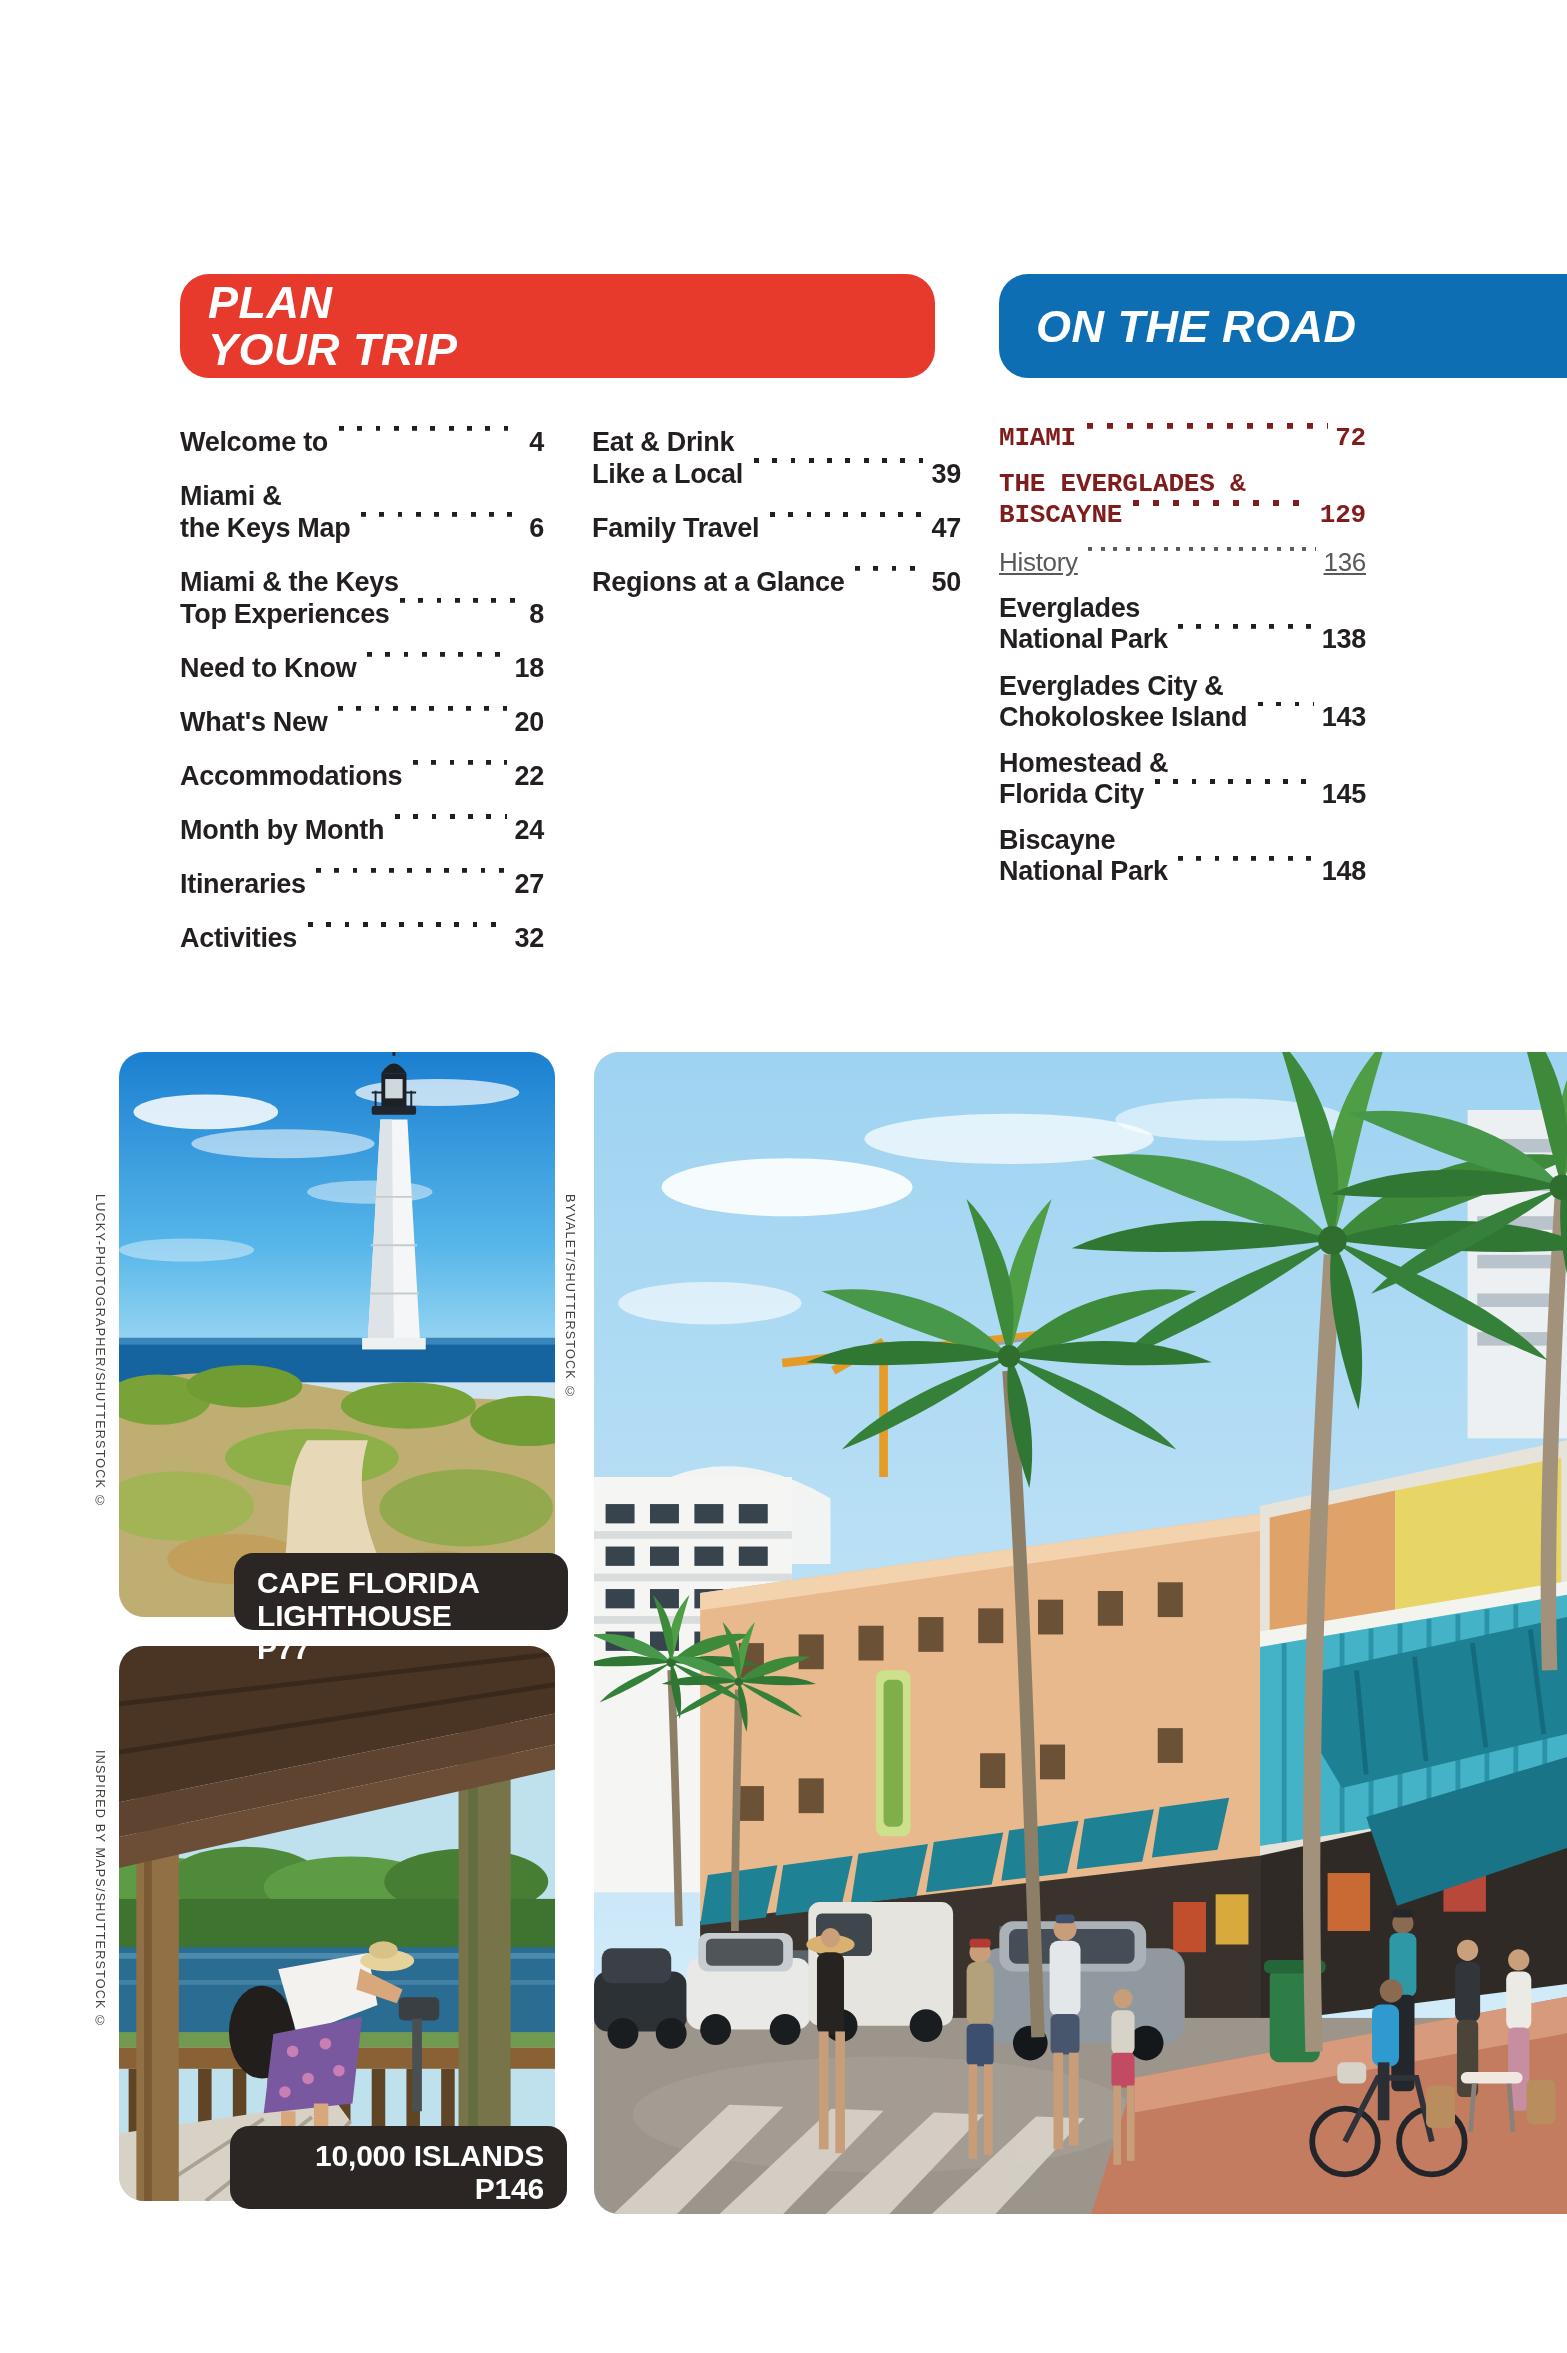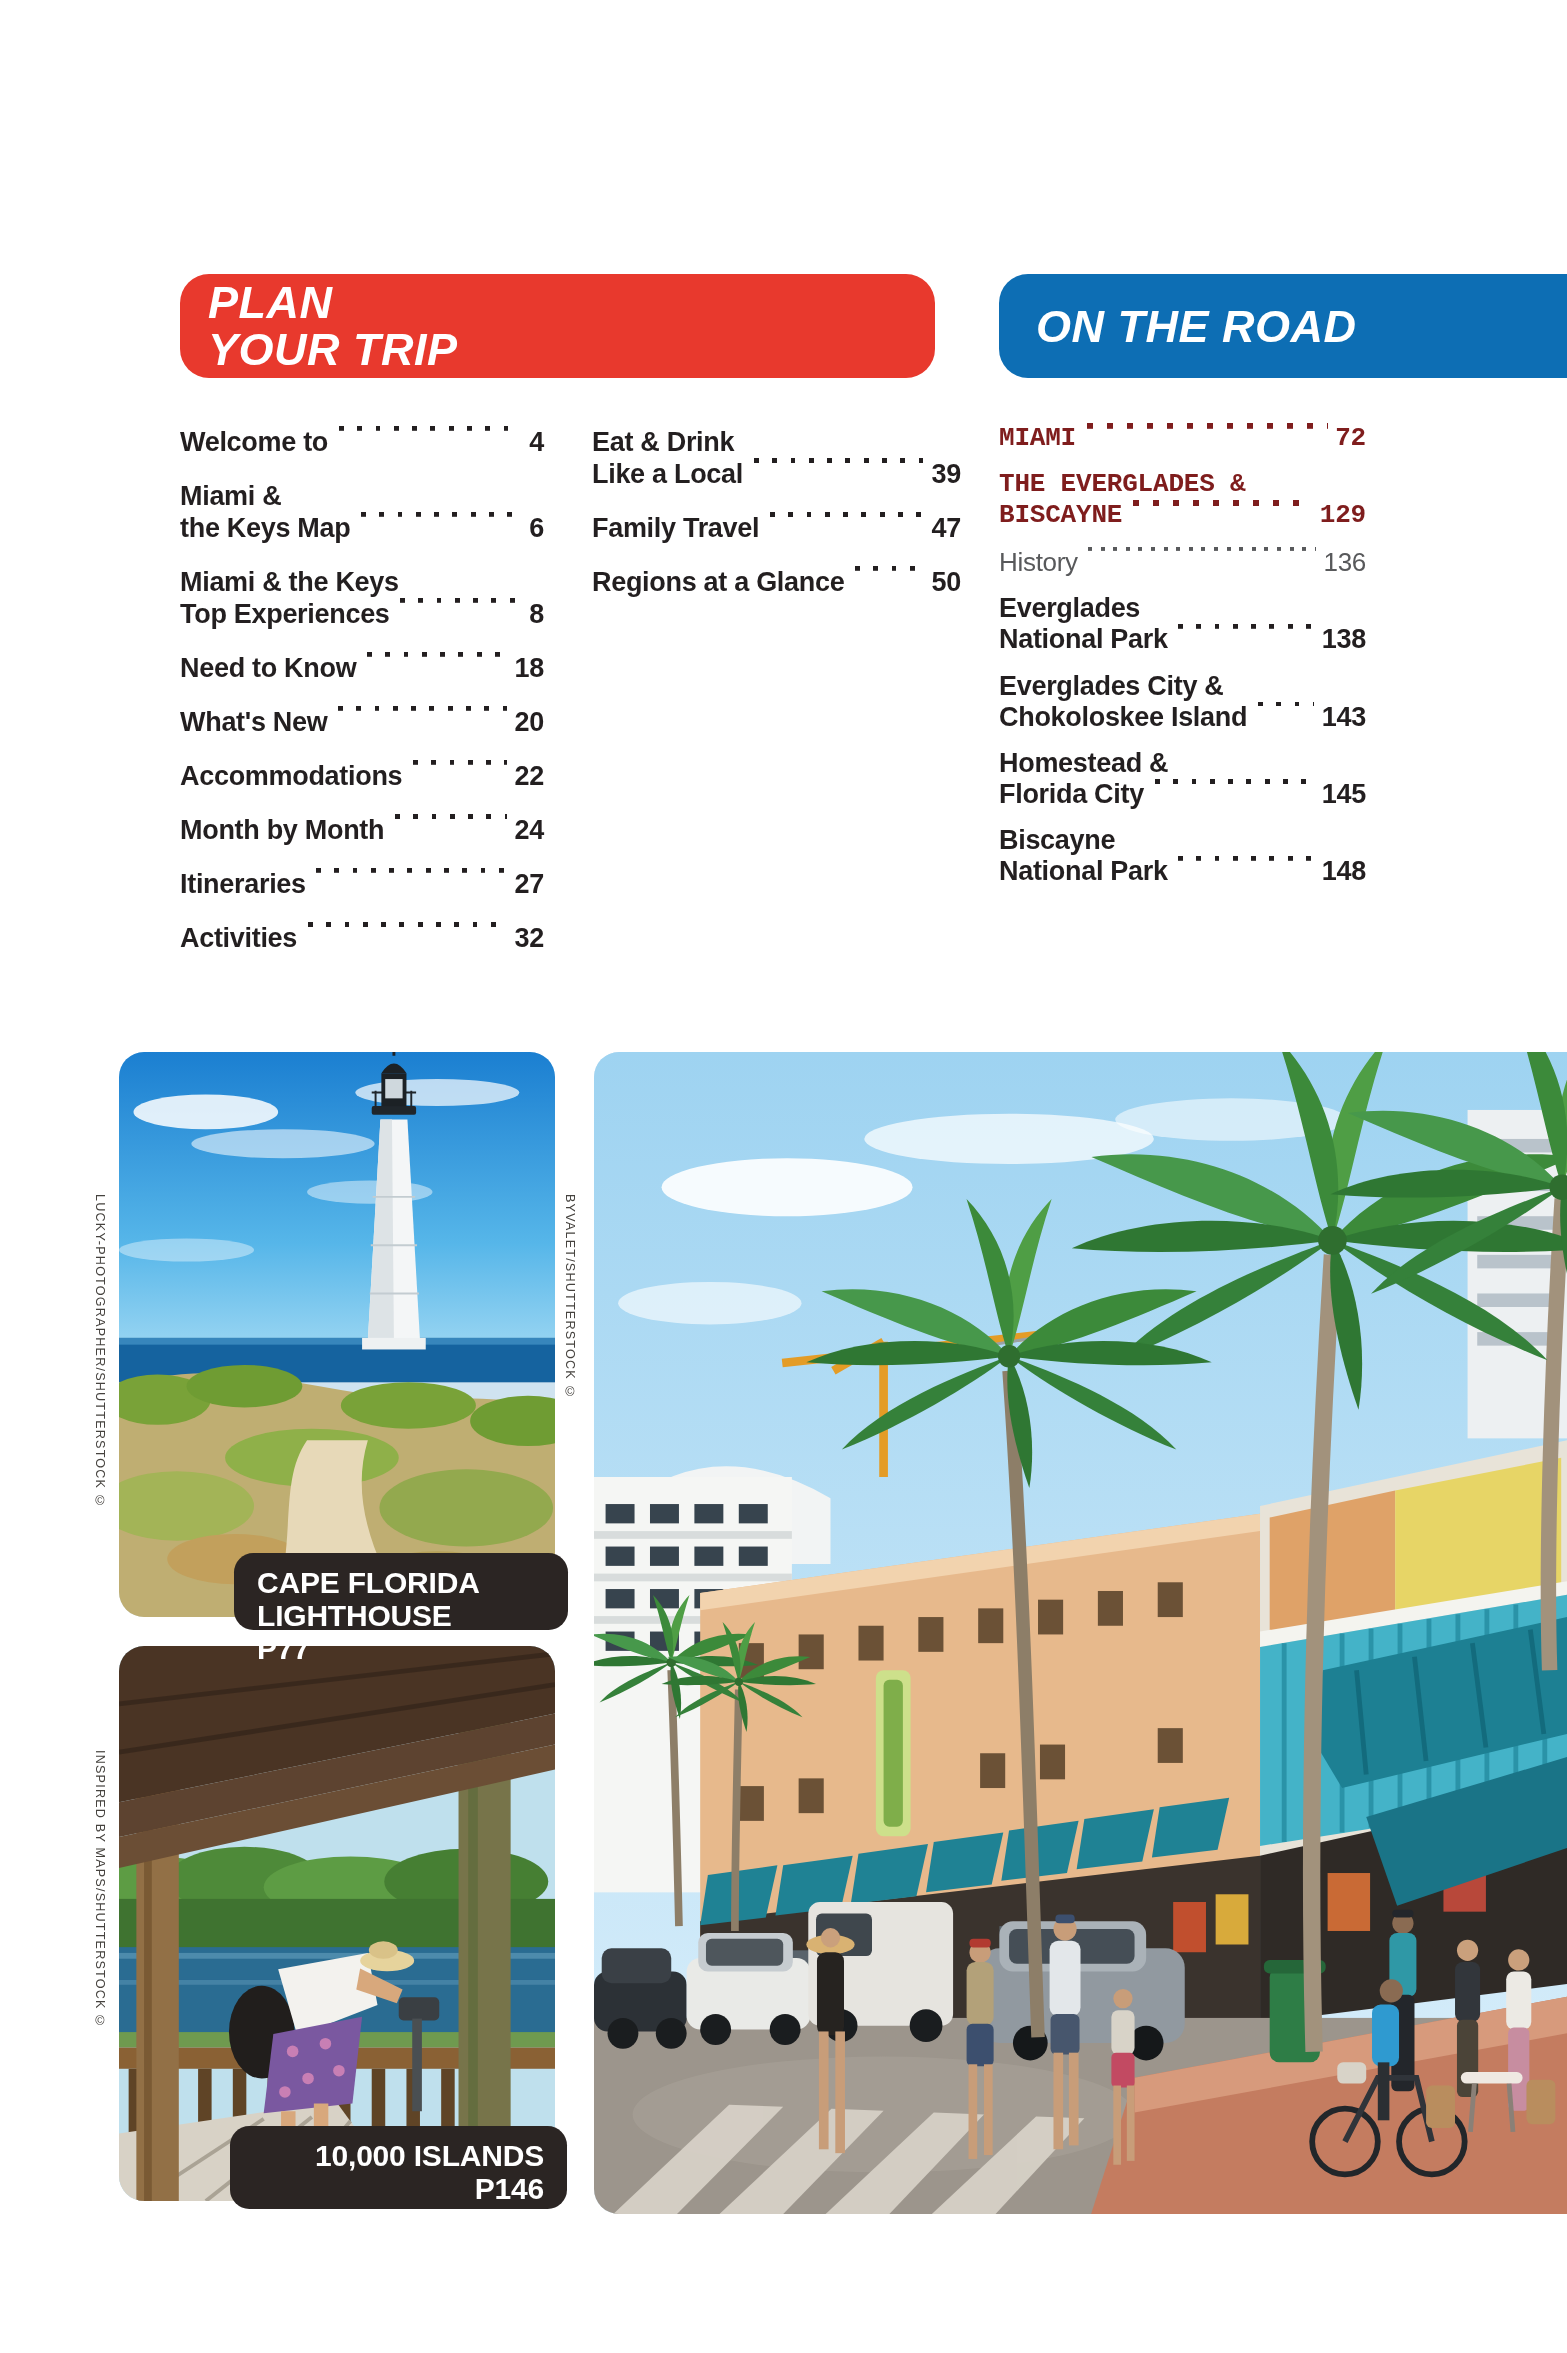--- a/index.html
+++ b/index.html
@@ -26,21 +26,21 @@
           background-image:repeating-linear-gradient(90deg,currentColor 0 4.8px,transparent 4.8px 18.3px);
           background-position:0 100%;}
   .num{white-space:nowrap;}
 
   
   .section{color:#7f1d1d;font-size:26px;line-height:36px;letter-spacing:-0.2px;font-family:Liberation Mono, monospace;}
   .section .leader{height:5.8px;background-image:repeating-linear-gradient(90deg,currentColor 0 5.8px,transparent 5.8px 20px);margin-bottom:4.8px;}
   #sec-miami{margin-bottom:70px;}
   #sec-everglades{margin-bottom:20px;}
   #col3 .entry{margin-bottom:15.4px;line-height:31px;}
-  .entry.muted{color:#58595b;font-weight:normal;font-size:26px;margin-bottom:13.5px;}
+  .entry.muted{color:#58595b;font-weight:normal;font-size:26px;margin-bottom:13.5px;text-decoration:underline;}
   .entry.muted .leader{height:3.9px;margin-bottom:6.8px;
           background-image:repeating-linear-gradient(90deg,currentColor 0 3.9px,transparent 3.9px 12.6px);}
 
   
   .photo{position:absolute;overflow:hidden;border-radius:25px;background:#cfe3f0;}
   #photo1{left:119px;top:1052px;width:436px;height:565px;}
   #photo2{left:119px;top:1646px;width:436px;height:555px;}
   #photo3{left:594px;top:1052px;width:973px;height:1162px;border-radius:25px 0 0 25px;}
   .photo svg{display:block;width:100%;height:100%;}
 

